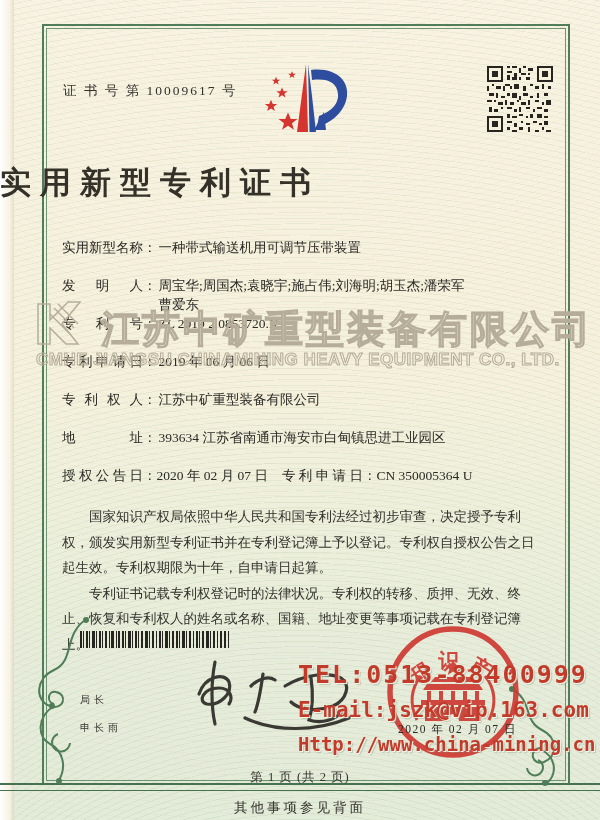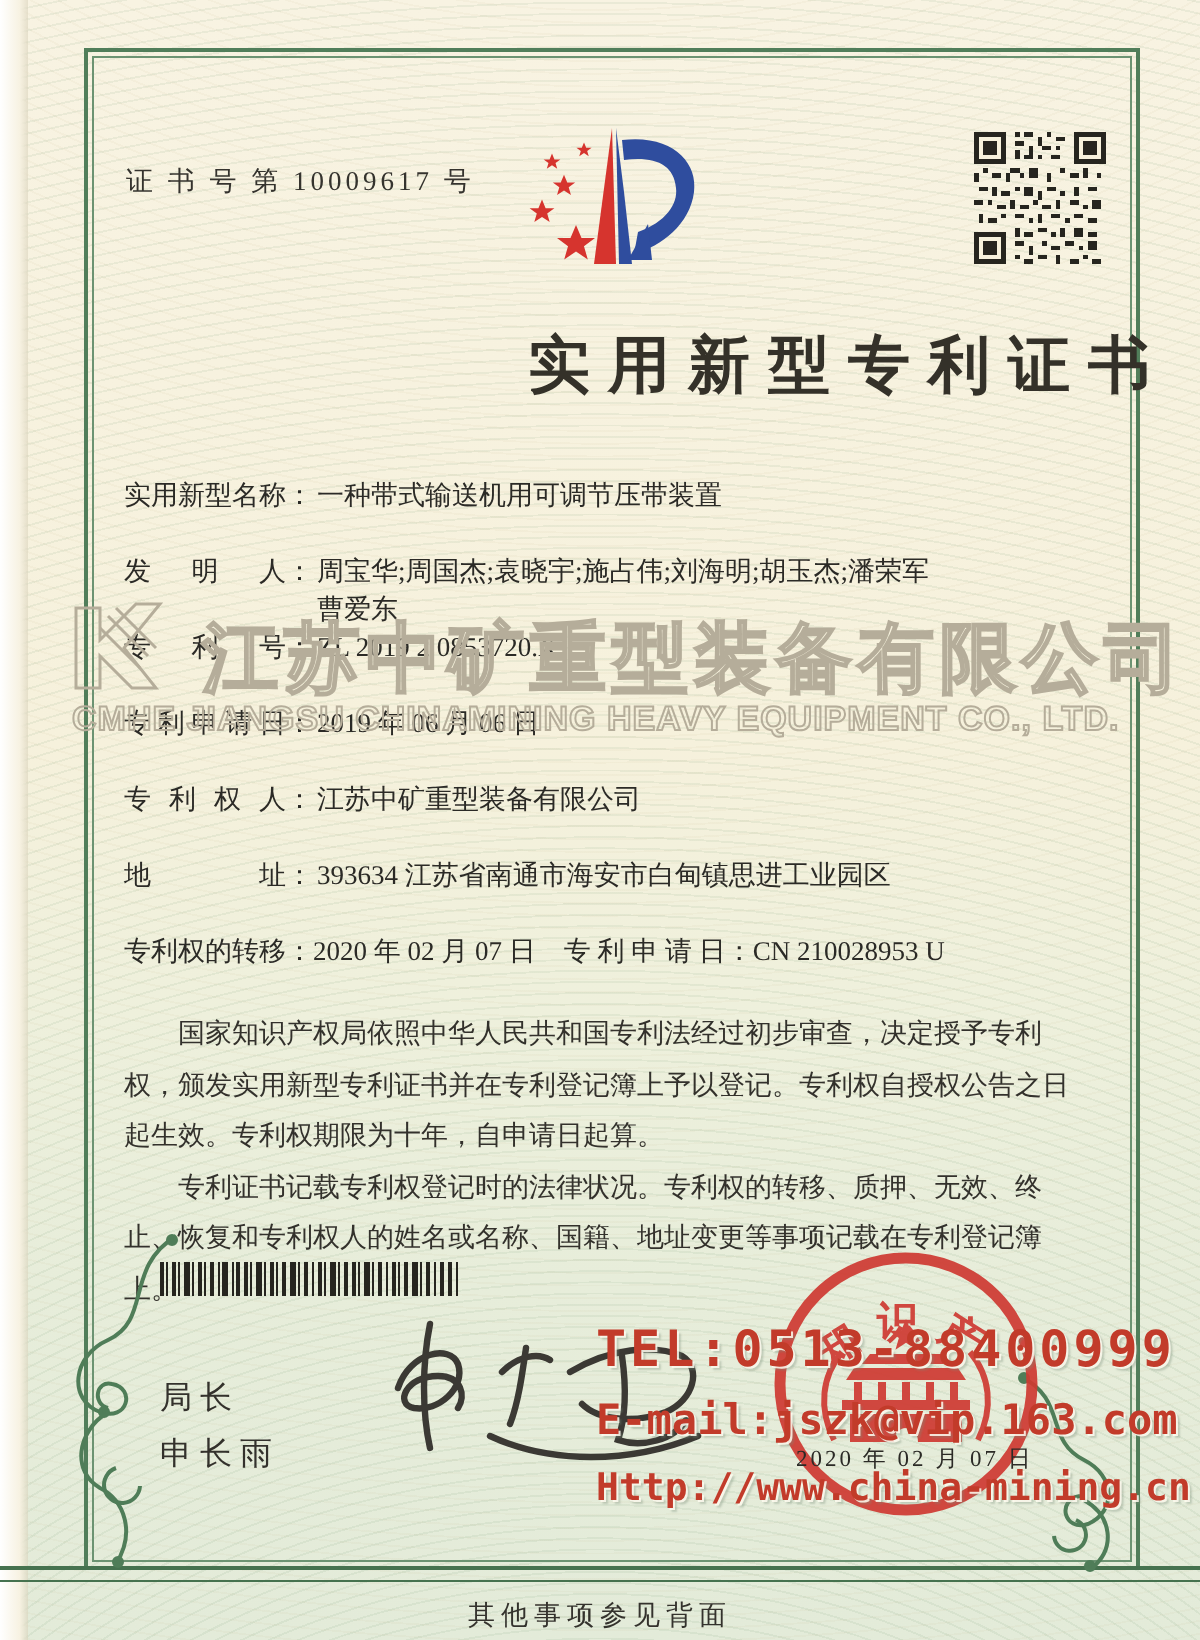--- a/index.html
+++ b/index.html
@@ -13,42 +13,42 @@
   }
   .scan-edge{position:absolute;left:0;top:0;bottom:0;width:14px;
     background:linear-gradient(90deg,#ffffff 0%,#f7f2e2 70%,rgba(215,208,185,.55) 100%);}
   .frame{position:absolute;left:42px;top:24px;width:524px;height:757px;border:2px solid #517e5a;}
   .frame::after{content:"";position:absolute;inset:2px;border:1px solid #6c9372;}
   .bottom-rule{position:absolute;left:0;top:783px;width:600px;height:5px;
     border-top:2px solid #46724f;border-bottom:1px solid #46724f;}
   .cert-no{position:absolute;left:63px;top:82px;font-size:13.5px;letter-spacing:2px;color:#35332e;}
   .logo{position:absolute;left:240px;top:54px;width:130px;height:106px;}
   .qr{position:absolute;left:487px;top:66px;width:66px;height:66px;}
-  .title{position:absolute;left:0;right:16px;top:162px;text-align:right;
+  .title{position:absolute;left:0;right:4px;top:162px;text-align:left;
     font-size:31px;font-weight:700;letter-spacing:9px;color:#343129;}
   .content{position:absolute;left:62px;top:238px;width:480px;font-size:13.5px;line-height:19px;color:#2b2a26;}
   .row{display:flex;margin-bottom:19px;}
   .row.tight{margin-bottom:0;}
   .lbl{flex:0 0 81px;text-align:justify;text-align-last:justify;}
   .colon{flex:0 0 auto;}
   .val{flex:1;padding-left:2px;}
   .grant-group2{margin-left:14px;display:flex;}
   .grant-group2 .lbl{flex:0 0 81px;}
   .paras{margin-top:3px;line-height:25.5px;color:#33312c;}
   .paras p{margin:0;text-indent:2em;}
   .watermark{position:absolute;left:0;top:296px;width:600px;height:80px;pointer-events:none;z-index:5;}
   .wm-cn{position:absolute;left:101px;top:8px;font-size:38px;font-weight:700;letter-spacing:3px;
     font-family:"Liberation Sans","DejaVu Sans",sans-serif;
     color:transparent;-webkit-text-stroke:1.2px #b5ad9a;white-space:nowrap;}
   .wm-en{position:absolute;left:36px;top:54px;font-size:17px;font-weight:700;letter-spacing:.5px;
     font-family:"Liberation Sans","DejaVu Sans",sans-serif;
     color:transparent;-webkit-text-stroke:1px #b5ad9a;white-space:nowrap;}
   .wm-k{position:absolute;left:34px;top:2px;}
   .barcode{position:absolute;left:80px;top:631px;}
-  .officer{position:absolute;left:80px;top:686px;font-size:16px;letter-spacing:4px;line-height:28px;color:#33312c;}
+  .officer{position:absolute;left:80px;top:686px;font-size:10px;letter-spacing:4px;line-height:28px;color:#33312c;}
   .signature{position:absolute;left:185px;top:648px;z-index:4;}
   .seal{position:absolute;left:383px;top:622px;z-index:6;opacity:.92;}
   .seal-date{position:absolute;left:398px;top:722px;z-index:7;font-size:11.5px;letter-spacing:1.5px;color:#2b2a26;}
   .contact{position:absolute;left:298px;top:660px;z-index:8;
     font-family:"DejaVu Sans Mono","Liberation Mono",monospace;font-weight:bold;color:#c23b2a;
     text-shadow:1px 1px 0 rgba(255,252,240,.85), 2px 2px 1px rgba(120,140,120,.35);}
   .contact .tel{font-size:25px;letter-spacing:2px;margin-bottom:9px;white-space:nowrap;}
   .contact .email{font-size:21px;margin-bottom:11px;white-space:nowrap;}
   .contact .web{font-size:19px;white-space:nowrap;}
   .page-num{position:absolute;left:0;right:0;top:769px;text-align:center;font-size:12.5px;letter-spacing:1px;color:#34322d;}
@@ -135,27 +135,27 @@
       <span class="lbl">专利权人</span>
         <span class="colon">：</span>
       <span class="val">江苏中矿重型装备有限公司</span>
     </div>
     <div class="row">
       <span class="lbl">地址</span>
         <span class="colon">：</span>
       <span class="val">393634 江苏省南通市海安市白甸镇思进工业园区</span>
     </div>
     <div class="row">
-      <span class="lbl">专利权的转移</span>
+      <span class="lbl">授权公告日</span>
         <span class="colon">：</span>
       <span>2020 年 02 月 07 日</span>
       <span class="grant-group2">
         <span class="lbl">专利申请日</span>
           <span class="colon">：</span>
-        <span>CN 210028953 U</span>
+        <span>CN 350005364 U</span>
       </span>
     </div>
     <div class="paras">
       <p>国家知识产权局依照中华人民共和国专利法经过初步审查，决定授予专利权，颁发实用新型专利证书并在专利登记簿上予以登记。专利权自授权公告之日起生效。专利权期限为十年，自申请日起算。</p>
       <p>专利证书记载专利权登记时的法律状况。专利权的转移、质押、无效、终止、恢复和专利权人的姓名或名称、国籍、地址变更等事项记载在专利登记簿上。</p>
     </div>
   </div>
 
   <div class="watermark">
     <span class="wm-k">
@@ -241,15 +241,16 @@
       <g transform="translate(70,0) scale(-1,1)">
         <path d="M64,2 C40,14 52,34 32,44 C16,52 16,70 30,76 C42,80 46,64 34,62"></path>
         <path d="M32,64 C18,72 16,88 28,98"></path>
         <path d="M36,74 a8,8 0 1 0 11,8"></path>
         <circle cx="62" cy="3" r="2" fill="#4f7d58"></circle>
         <circle cx="29" cy="97" r="2" fill="#4f7d58"></circle>
       </g>
     </svg>
   </div>
 
+  <div class="page-num">第 1 页 (共 2 页)</div>
   <div class="back-note">其他事项参见背面</div>
 
 </div>
 
 </body></html>

